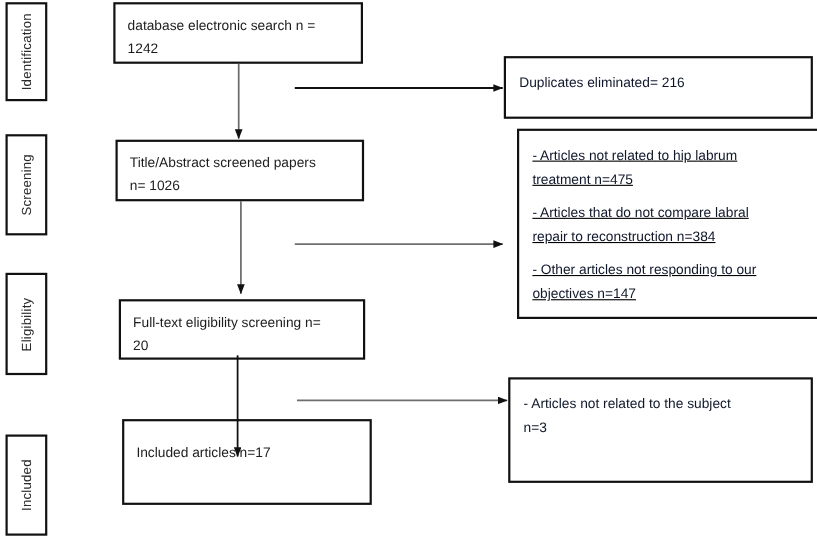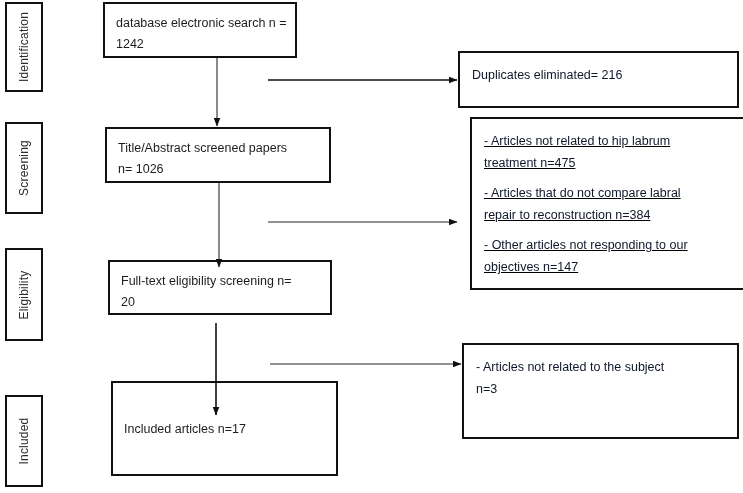--- a/index.html
+++ b/index.html
@@ -89,36 +89,36 @@
   </div>
 
   <div class="stage-box" style="left:5px; top:248px; width:38px; height:93px;">
     <span class="stage-label">Eligibility</span>
   </div>
 
   <div class="stage-box" style="left:5px; top:395px; width:38px; height:92px;">
     <span class="stage-label">Included</span>
   </div>
 
-  <div class="flow-box" style="left:103px; top:2px; width:194px; height:56px;">
+  <div class="flow-box" style="left:103px; top:2px; width:227px; height:56px;">
     <div class="line">database electronic search n =</div>
     <div class="line">1242</div>
   </div>
 
   <div class="flow-box" style="left:105px; top:127px; width:226px; height:56px;">
     <div class="line">Title/Abstract screened papers</div>
     <div class="line">n= 1026</div>
   </div>
 
-  <div class="flow-box" style="left:108px; top:260px; width:224px; height:55px;">
+  <div class="flow-box" style="left:108px; top:272px; width:224px; height:55px;">
     <div class="line">Full-text eligibility screening n=</div>
     <div class="line">20</div>
   </div>
 
-  <div class="flow-box" style="left:111px; top:381px; width:227px; height:95px; padding-top:36px;">
+  <div class="flow-box" style="left:111px; top:381px; width:227px; height:78px; padding-top:18px;">
     <div class="line">Included articles n=17</div>
   </div>
 
   <div class="excl-box" style="left:458px; top:51px; width:281px; height:57px;">
     <div class="para">
       <span>Duplicates eliminated= 216</span>
     </div>
   </div>
 
   <div class="excl-box" style="left:470px; top:117px; width:308px; height:173px;text-decoration:underline;">

